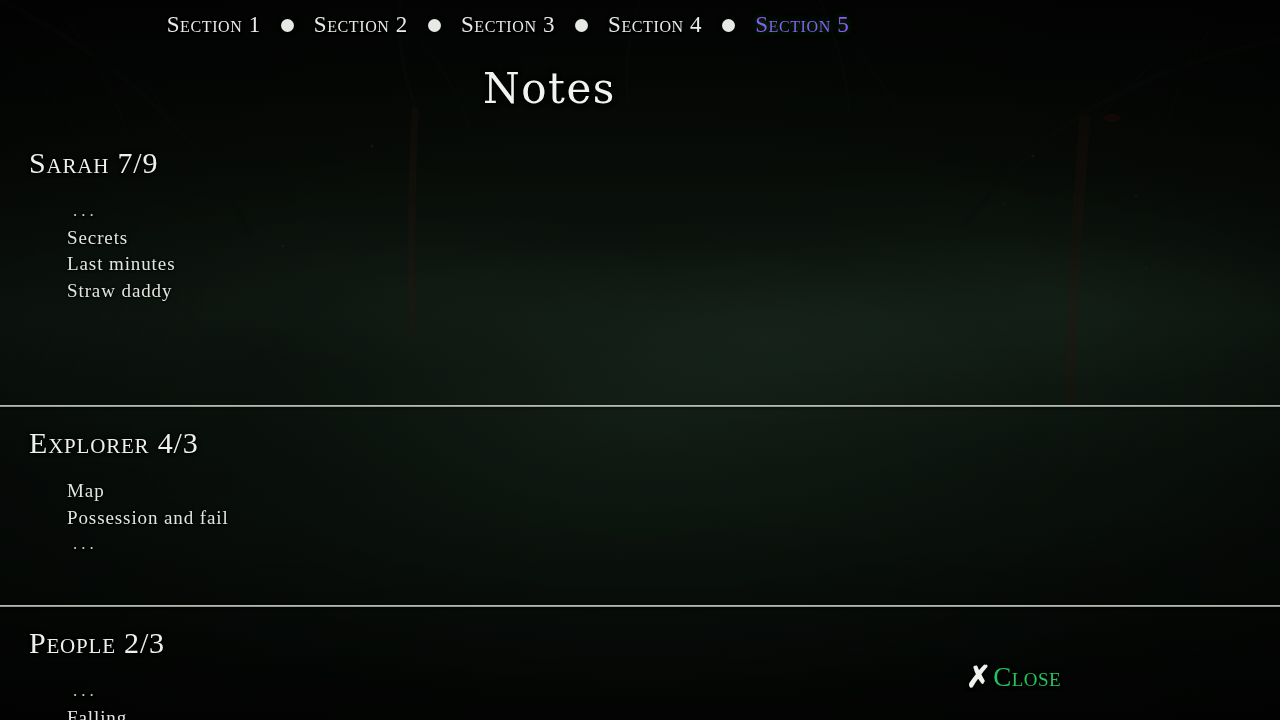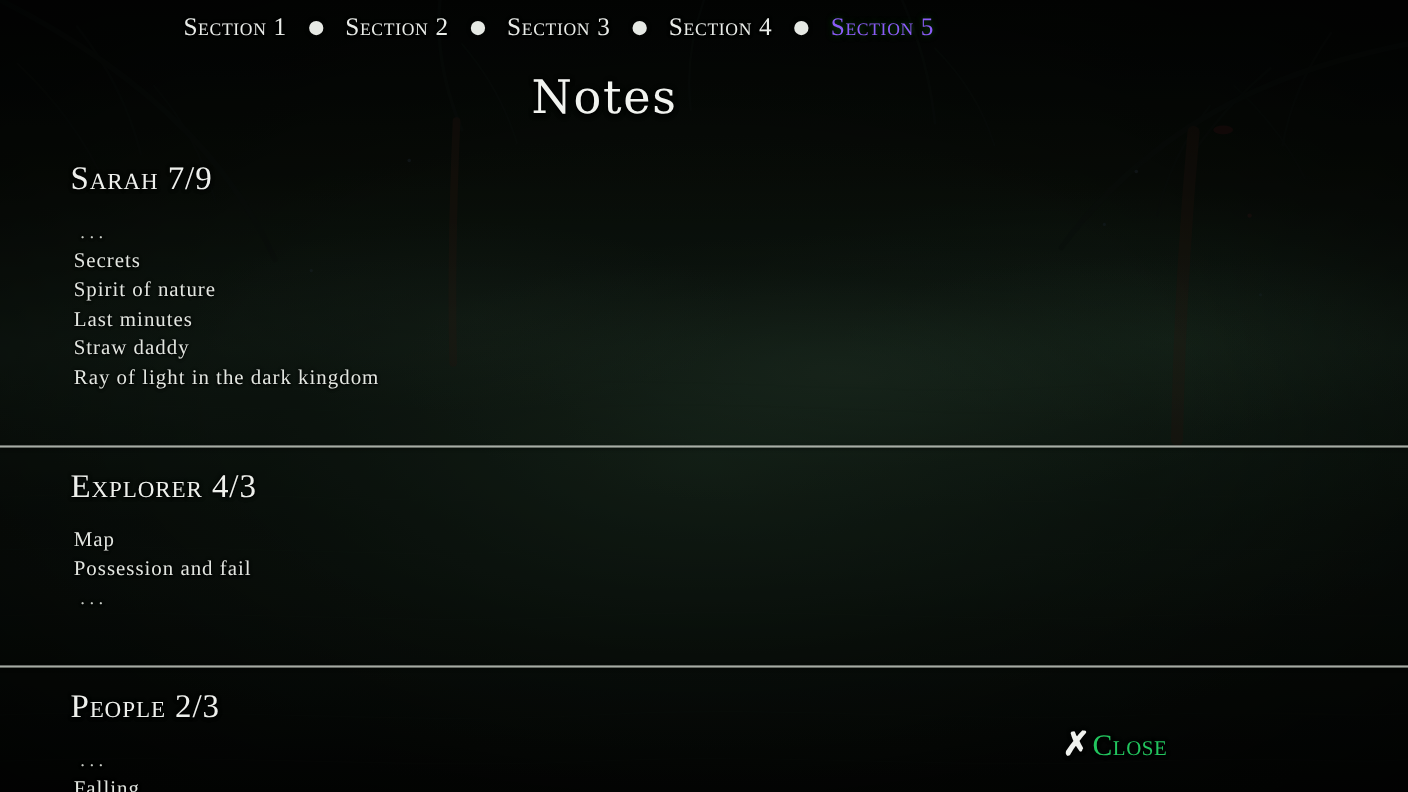--- a/index.html
+++ b/index.html
@@ -98,21 +98,21 @@
   
   .note-group { position:absolute; left:0; width:1280px; z-index:10; }
   #group-0 { top:146px; }
   #group-1 { top:426px; }
   #group-2 { top:626px; }
 
   .group-header {
     font-family:"Liberation Serif", serif;
     font-size:30px;
     color:#eef0ec;
-    padding-left:64px;
+    padding-left:29px;
     letter-spacing:0.8px;
     text-shadow:0 0 4px rgba(0,0,0,0.95), 0 1px 3px rgba(0,0,0,0.9);
     white-space:nowrap;
     font-variant:small-caps;
   }
   .group-list { padding-left:67px; margin-top:18px; }
   .note-line {
     font-family:"Liberation Serif", serif;
     font-size:19px;
     line-height:26.6px;
@@ -228,24 +228,22 @@
     <span class="nav-item active">Section 5</span>
   </nav>
 
   <h1 id="page-title">Notes</h1>
 
   <section class="note-group" id="group-0">
     <div class="group-header">Sarah 7/9</div>
     <div class="group-list">
       <div class="note-line ellipsis">...</div>
       <div class="note-line">Secrets</div>
-      <div class="note-line">Spirit of nature</div>
       <div class="note-line">Last minutes</div>
       <div class="note-line">Straw daddy</div>
-      <div class="note-line">Ray of light in the dark kingdom</div>
     </div>
   </section>
 
   <div class="divider" id="divider-0"></div>
 
   <section class="note-group" id="group-1">
     <div class="group-header">Explorer 4/3</div>
     <div class="group-list">
       <div class="note-line">Map</div>
       <div class="note-line">Possession and fail</div>

